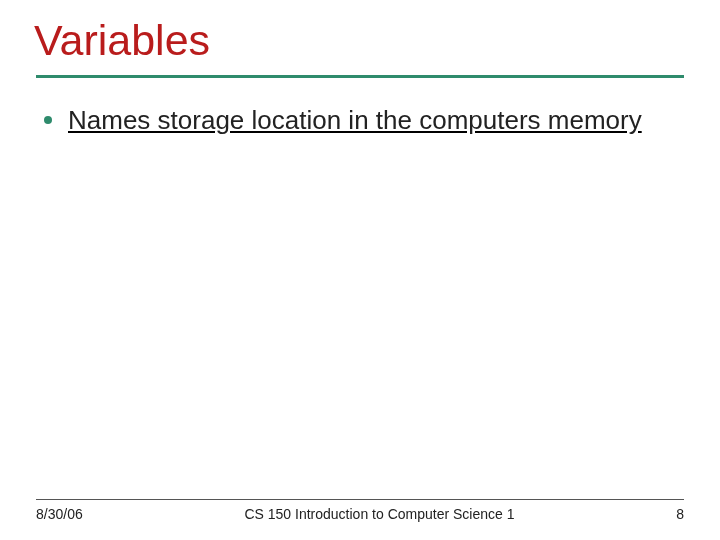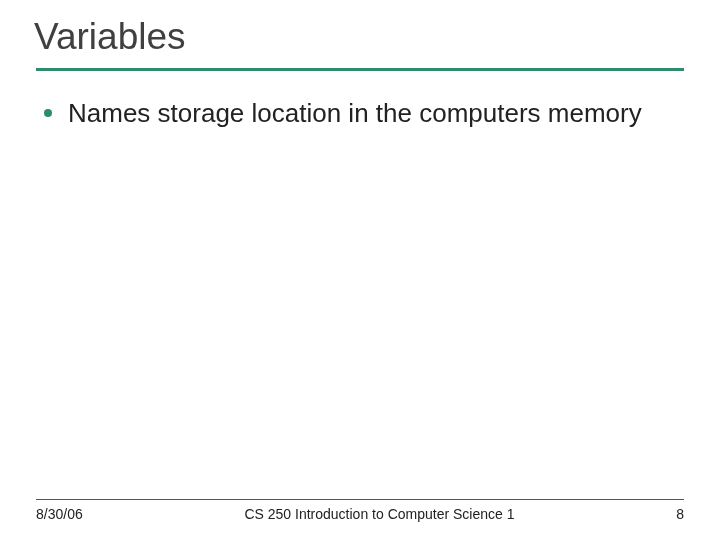--- a/index.html
+++ b/index.html
@@ -4,34 +4,35 @@
 <style>
   * { margin: 0; padding: 0; box-sizing: border-box; }
   html, body { width: 720px; height: 540px; background: #fff; font-family: Arial, Helvetica, sans-serif; }
   .slide {
     width: 720px;
     height: 540px;
     position: relative;
     padding: 16px 36px 0 36px;
   }
   .title {
-    font-size: 37px;
-    color: #404040;
+    font-size: 43px;
+    color: #b91c1c;
     font-weight: 400;
     margin-bottom: 10px;
     margin-left: -2px;
   }
   .rule {
     border: none;
     border-top: 3px solid #2e8b6c;
     margin: 0 0 26px 0;
   }
   .bullets {
     list-style: none;
     padding-left: 4px;
+    text-decoration: underline;
   }
   .bullets li {
     position: relative;
     padding-left: 28px;
     font-size: 26px;
     color: #222;
     line-height: 1.25;
     margin-bottom: 26px;
   }
   .bullets li::before {
@@ -72,17 +73,17 @@
 <div class="slide">
   <h1 class="title">Variables</h1>
   <hr class="rule">
   <ul class="bullets">
     <li>Names storage location in the computers memory</li>
   </ul>
   <div class="footer">
     <hr class="foot-rule">
     <div class="foot-row">
       <span class="foot-left">8/30/06</span>
-      <span class="foot-center">CS 250 Introduction to Computer Science 1</span>
+      <span class="foot-center">CS 150 Introduction to Computer Science 1</span>
       <span class="foot-right">8</span>
     </div>
   </div>
 </div>
 
 </body></html>

